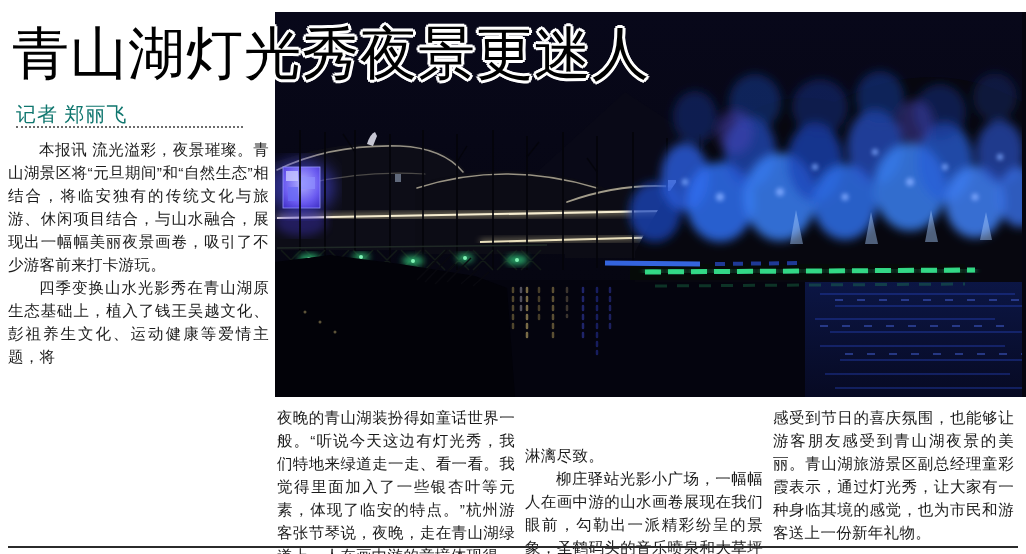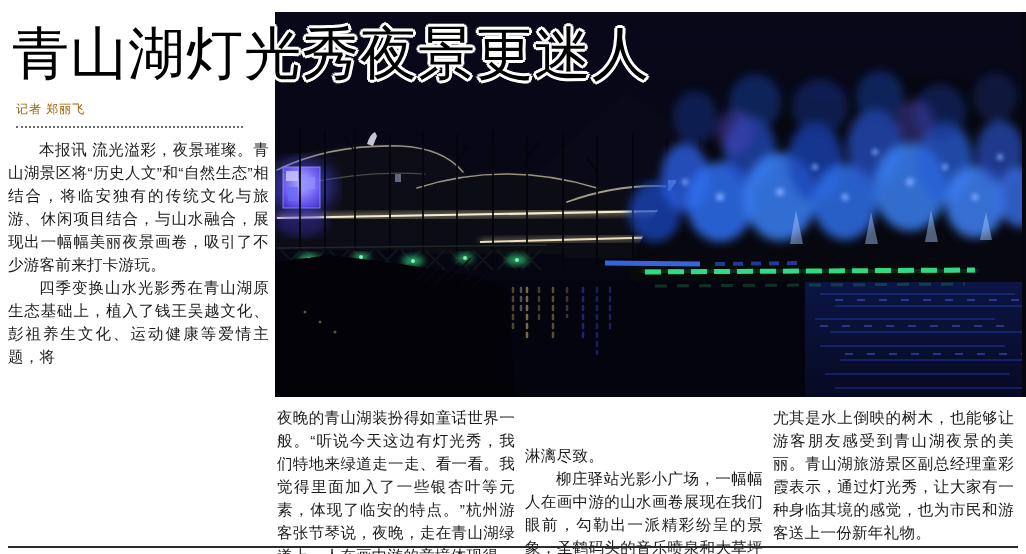--- a/index.html
+++ b/index.html
@@ -8,21 +8,21 @@
     background:#ffffff;
     font-family:"Liberation Sans","DejaVu Sans",sans-serif;
   }
   .headline{
     position:absolute;left:12px;top:16px;z-index:6;margin:0;
     font-size:57px;font-weight:400;color:#000;letter-spacing:1px;white-space:nowrap;
     text-shadow:3px 0 0 #fff,-3px 0 0 #fff,0 3px 0 #fff,0 -3px 0 #fff,
                 2px 2px 0 #fff,-2px -2px 0 #fff,2px -2px 0 #fff,-2px 2px 0 #fff;
   }
   .byline{
-    position:absolute;left:16px;top:101px;font-size:12px;color:#a16207;letter-spacing:1px;
+    position:absolute;left:16px;top:101px;font-size:20px;color:#0f766e;letter-spacing:1px;
   }
   .byline-rule{
     position:absolute;left:16px;top:126px;width:227px;height:0;
     border-top:2px dotted #6b6b6b;
   }
   .col{
     position:absolute;font-size:15.5px;line-height:23px;color:#1b1b1b;
     text-align:justify;text-justify:inter-character;letter-spacing:.3px;
   }
   .col p{margin:0;}
@@ -252,30 +252,30 @@
   </svg>
   <div class="photo-caption">见习记者 胡建强 摄</div>
 </div>
 
 <h1 class="headline">青山湖灯光秀夜景更迷人</h1>
 
 <div class="byline">记者 郑丽飞</div>
 <div class="byline-rule"></div>
 
 <div class="col" id="col1">
-  <p class="indent">本报讯 流光溢彩，夜景璀璨。青山湖景区将“历史人文”和“自然生态”相结合，将临安独有的传统文化与旅游、休闲项目结合，与山水融合，展现出一幅幅美丽夜景画卷，吸引了不少游客前来打卡游玩。</p>
+  <p class="indent">本报讯 流光溢彩，夜景璀璨。青山湖景区将“元旦期间”和“自然生态”相结合，将临安独有的传统文化与旅游、休闲项目结合，与山水融合，展现出一幅幅美丽夜景画卷，吸引了不少游客前来打卡游玩。</p>
   <p class="indent">四季变换山水光影秀在青山湖原生态基础上，植入了钱王吴越文化、彭祖养生文化、运动健康等爱情主题，将</p>
 </div>
 
 <div class="col" id="col2">
   <p>夜晚的青山湖装扮得如童话世界一般。“听说今天这边有灯光秀，我们特地来绿道走一走、看一看。我觉得里面加入了一些银杏叶等元素，体现了临安的特点。”杭州游客张节琴说，夜晚，走在青山湖绿道上，人在画中游的意境体现得</p>
 </div>
 
 <div class="col" id="col3">
   <p>淋漓尽致。</p>
   <p class="indent">柳庄驿站光影小广场，一幅幅人在画中游的山水画卷展现在我们眼前，勾勒出一派精彩纷呈的景象，圣鹤码头的音乐喷泉和大草坪光影秀，植入一些爱情主题文化，不仅能够让市民</p>
 </div>
 
 <div class="col" id="col4">
-  <p>尤其是水上倒映的树木，也能够让游客朋友感受到青山湖夜景的美丽。青山湖旅游景区副总经理童彩霞表示，通过灯光秀，让大家有一种身临其境的感觉，也为市民和游客送上一份新年礼物。</p>
+  <p>感受到节日的喜庆氛围，也能够让游客朋友感受到青山湖夜景的美丽。青山湖旅游景区副总经理童彩霞表示，通过灯光秀，让大家有一种身临其境的感觉，也为市民和游客送上一份新年礼物。</p>
 </div>
 
 <div class="bottom-rule"></div>
 
 </body></html>

